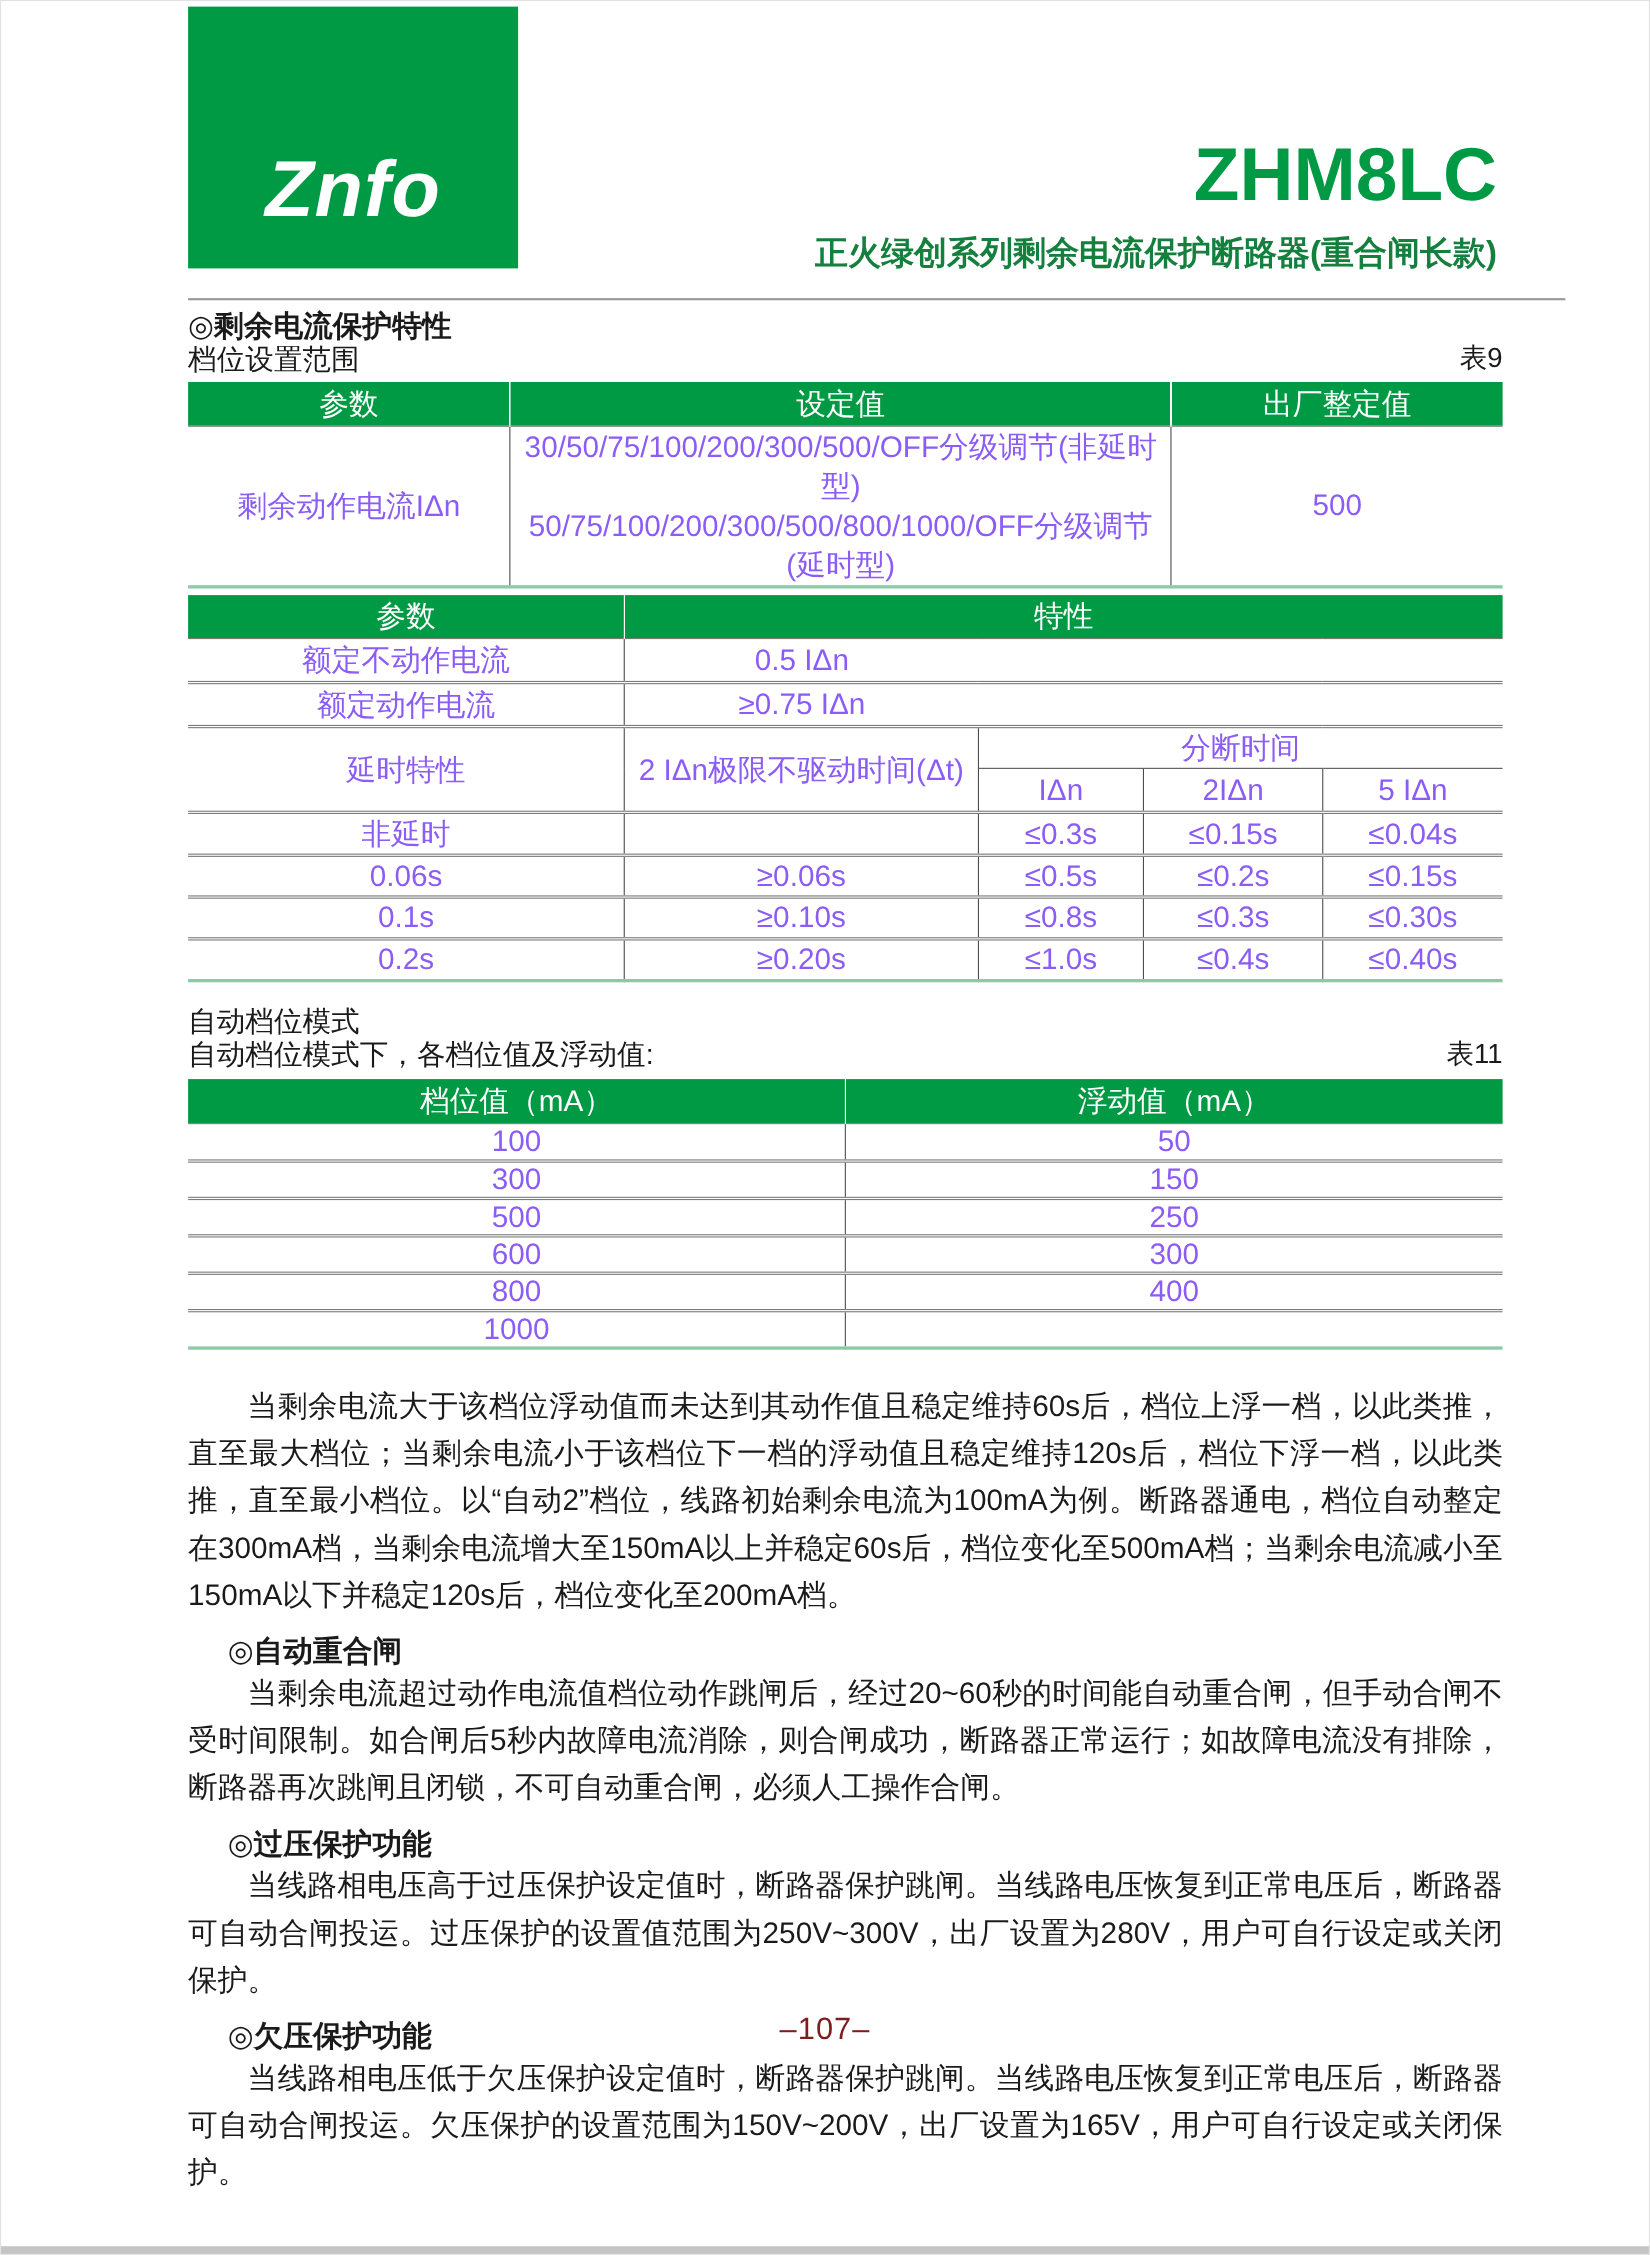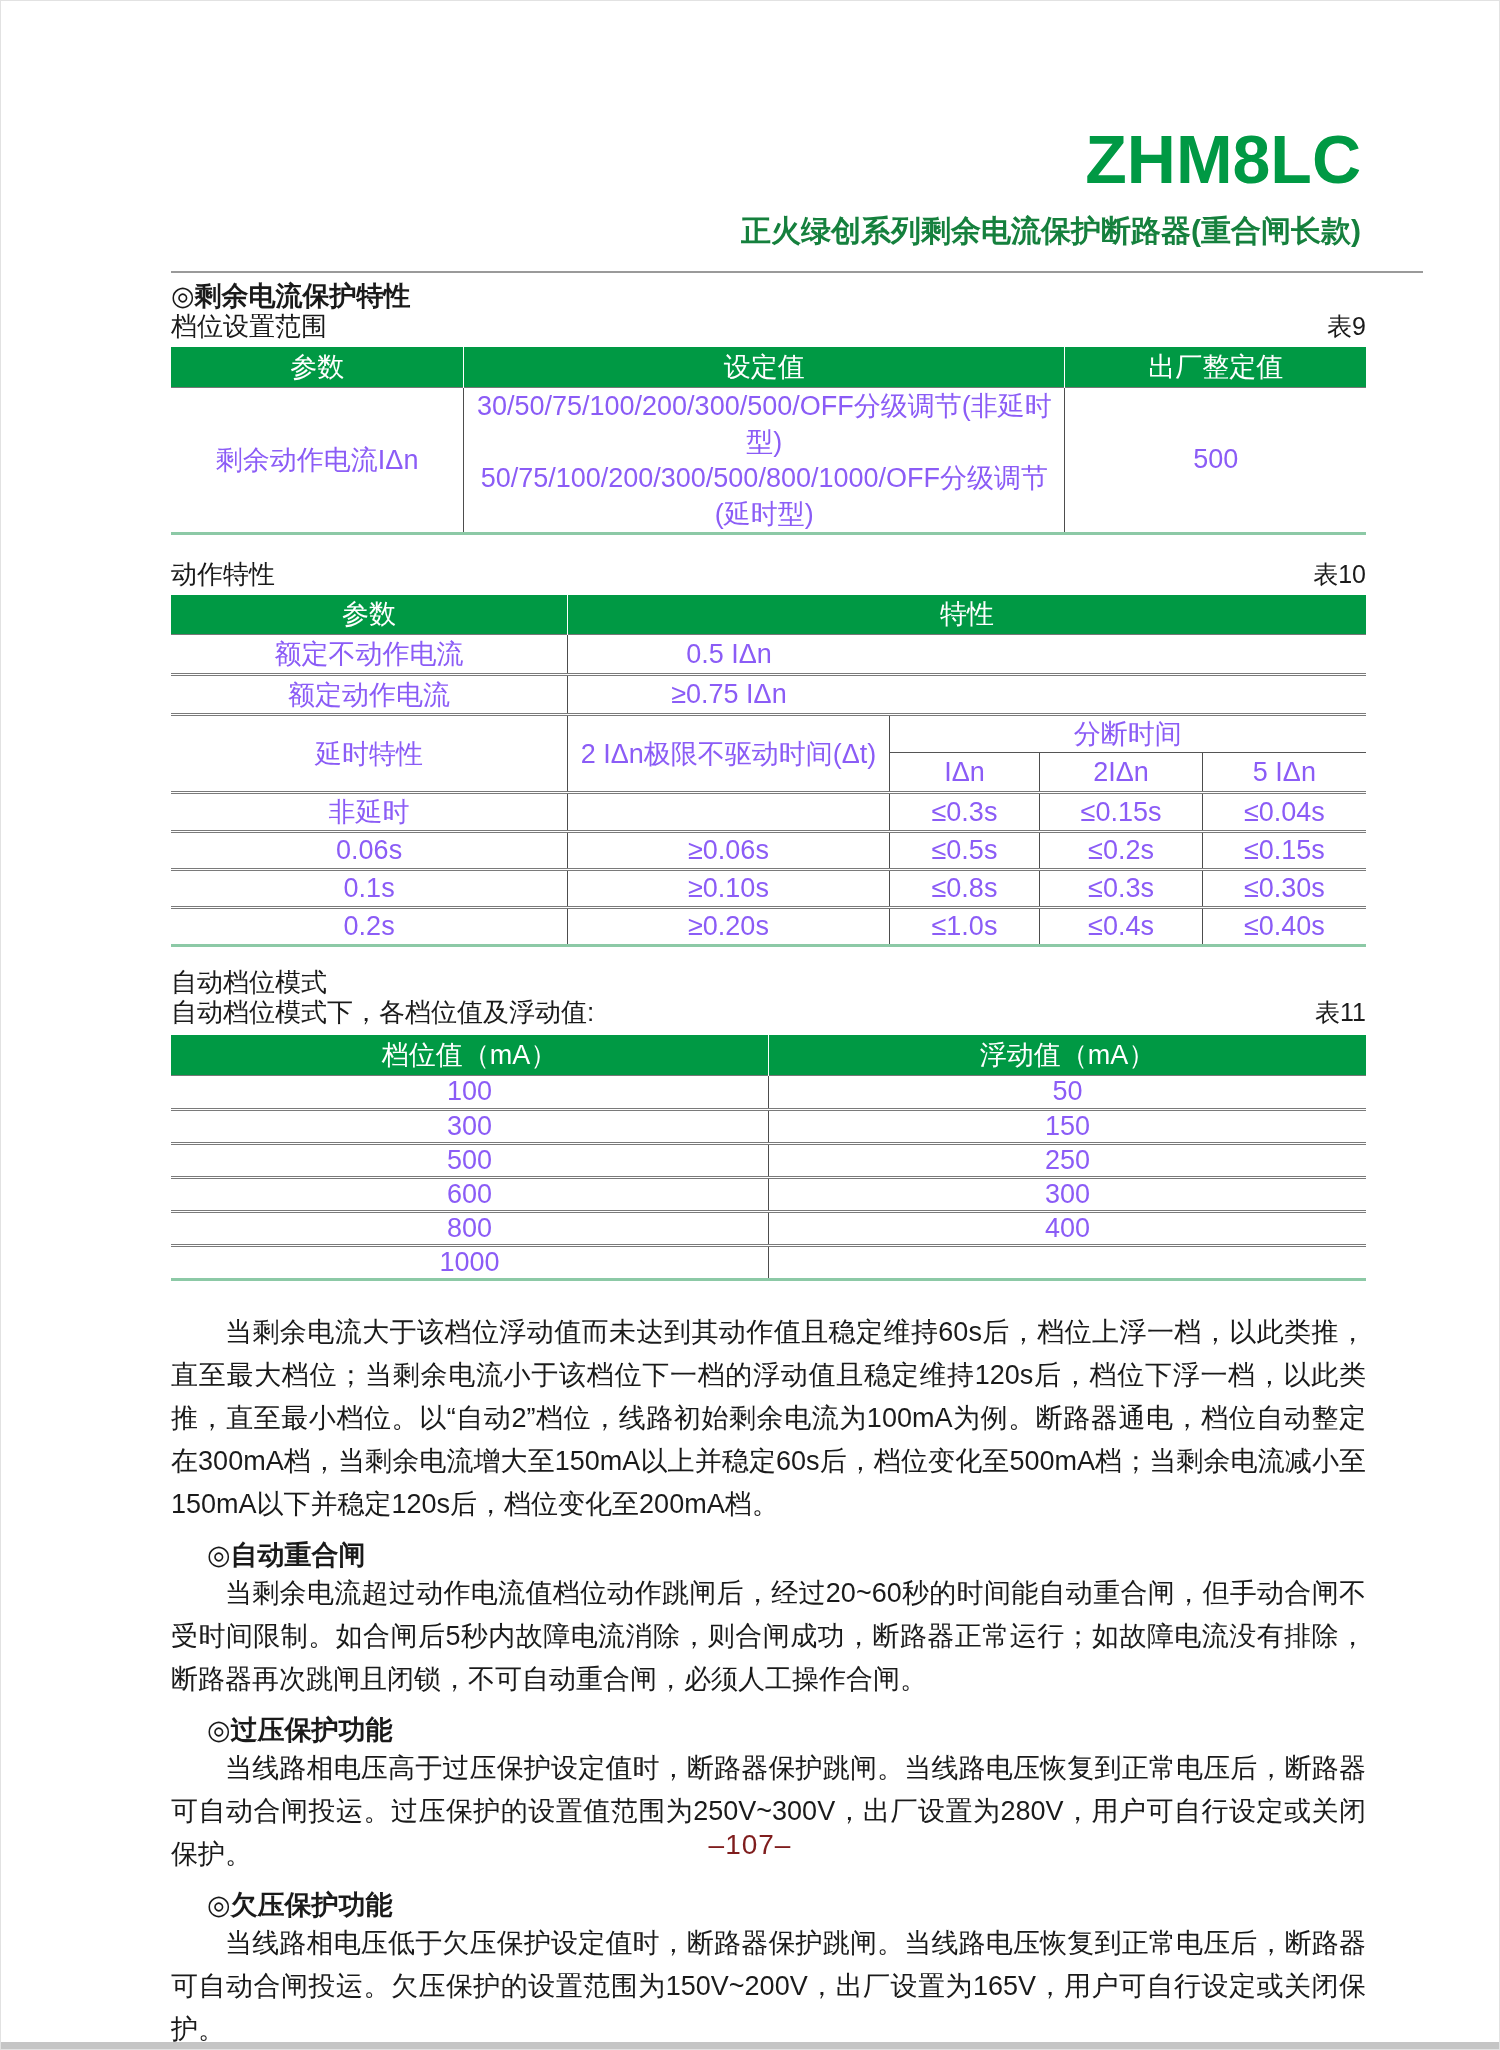--- a/index.html
+++ b/index.html
@@ -61,20 +61,23 @@
   
   .page-num { position:absolute; top:1828px; left:0; width:100%; text-align:center;
               font-size:28px; letter-spacing:1px; color:#7f1d1d; }
   .bottom-bar { position:absolute; left:0; right:0; bottom:0; height:7px; background:#c5c5c5; }
 </style>
 </head>
 <body>
 
 <div class="page">
 
+  <div class="logo-box">
+    <span class="logo-text">Znfo</span>
+  </div>
   <div class="model">ZHM8LC</div>
   <div class="subtitle">正火绿创系列剩余电流保护断路器(重合闸长款)</div>
   <div class="header-rule"></div>
 
   <div class="content">
 
     <div class="sec-h">◎剩余电流保护特性</div>
 
     <div class="label-row">
       <span>档位设置范围</span>
@@ -97,24 +100,20 @@
         <td class="big">剩余动作电流IΔn</td>
         <td class="vl leftcell big">
           <div>30/50/75/100/200/300/500/OFF分级调节(非延时型)</div>
           <div>50/75/100/200/300/500/800/1000/OFF分级调节(延时型)</div>
         </td>
         <td class="vl big">500</td>
       </tr>
     </tbody>
       </table>
 
-    <div class="label-row mt">
-      <span>动作特性</span>
-      <span class="tag">表10</span>
-    </div>
 
     <table class="t mt6">
       <colgroup>
           <col style="width:33.2%">
           <col style="width:26.9%">
           <col style="width:12.6%">
           <col style="width:13.6%">
           <col style="width:13.7%">
         </colgroup>
       <tbody>

